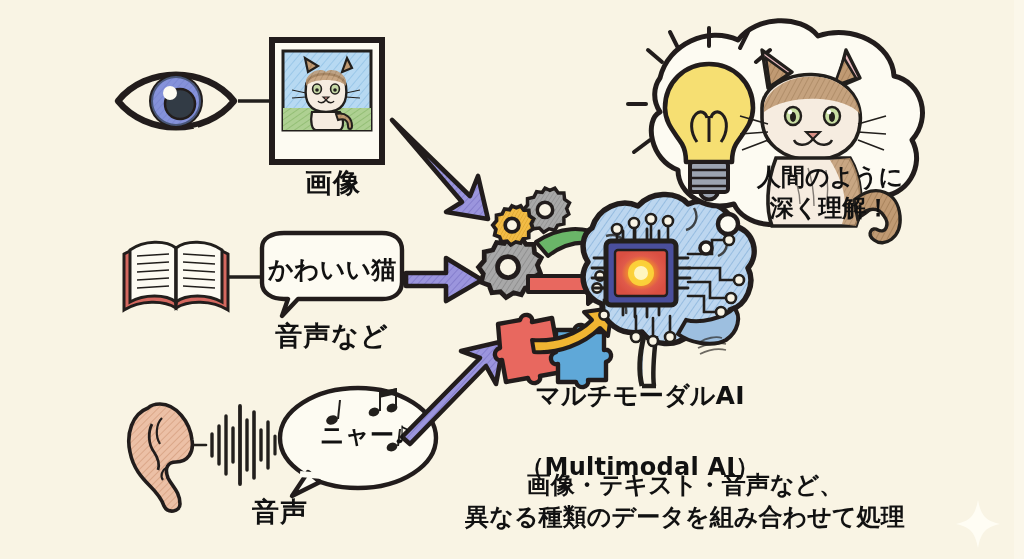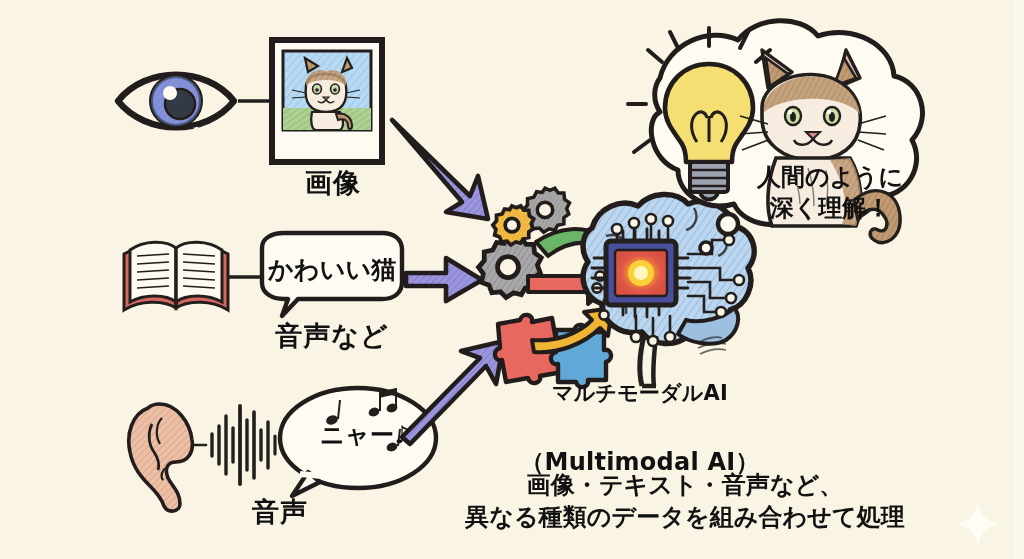--- a/index.html
+++ b/index.html
@@ -40,21 +40,21 @@
     position:absolute;left:740px;top:162px;width:180px;
     font-weight:800;color:#111;font-size:24px;line-height:1.28;
     text-align:center;white-space:nowrap;
   }
   .cloud-text div{display:block;}
 
   .title-block{
     position:absolute;left:500px;top:381px;width:280px;
     text-align:center;color:#111;font-weight:800;
   }
-  .title-block .t1{font-size:21px;line-height:1.22;letter-spacing:.01em;}
+  .title-block .t1{font-size:25px;line-height:1.22;letter-spacing:.01em;}
   .title-block .t2{font-size:24px;line-height:1.26;letter-spacing:.01em;margin-top:40px;}
 
   .caption-block{
     position:absolute;left:405px;top:470px;width:560px;
     text-align:center;color:#111;font-weight:800;
     font-size:24px;line-height:1.33;letter-spacing:.005em;
   }
 </style>
 </head>
 <body style="background: rgb(249, 244, 228);">

